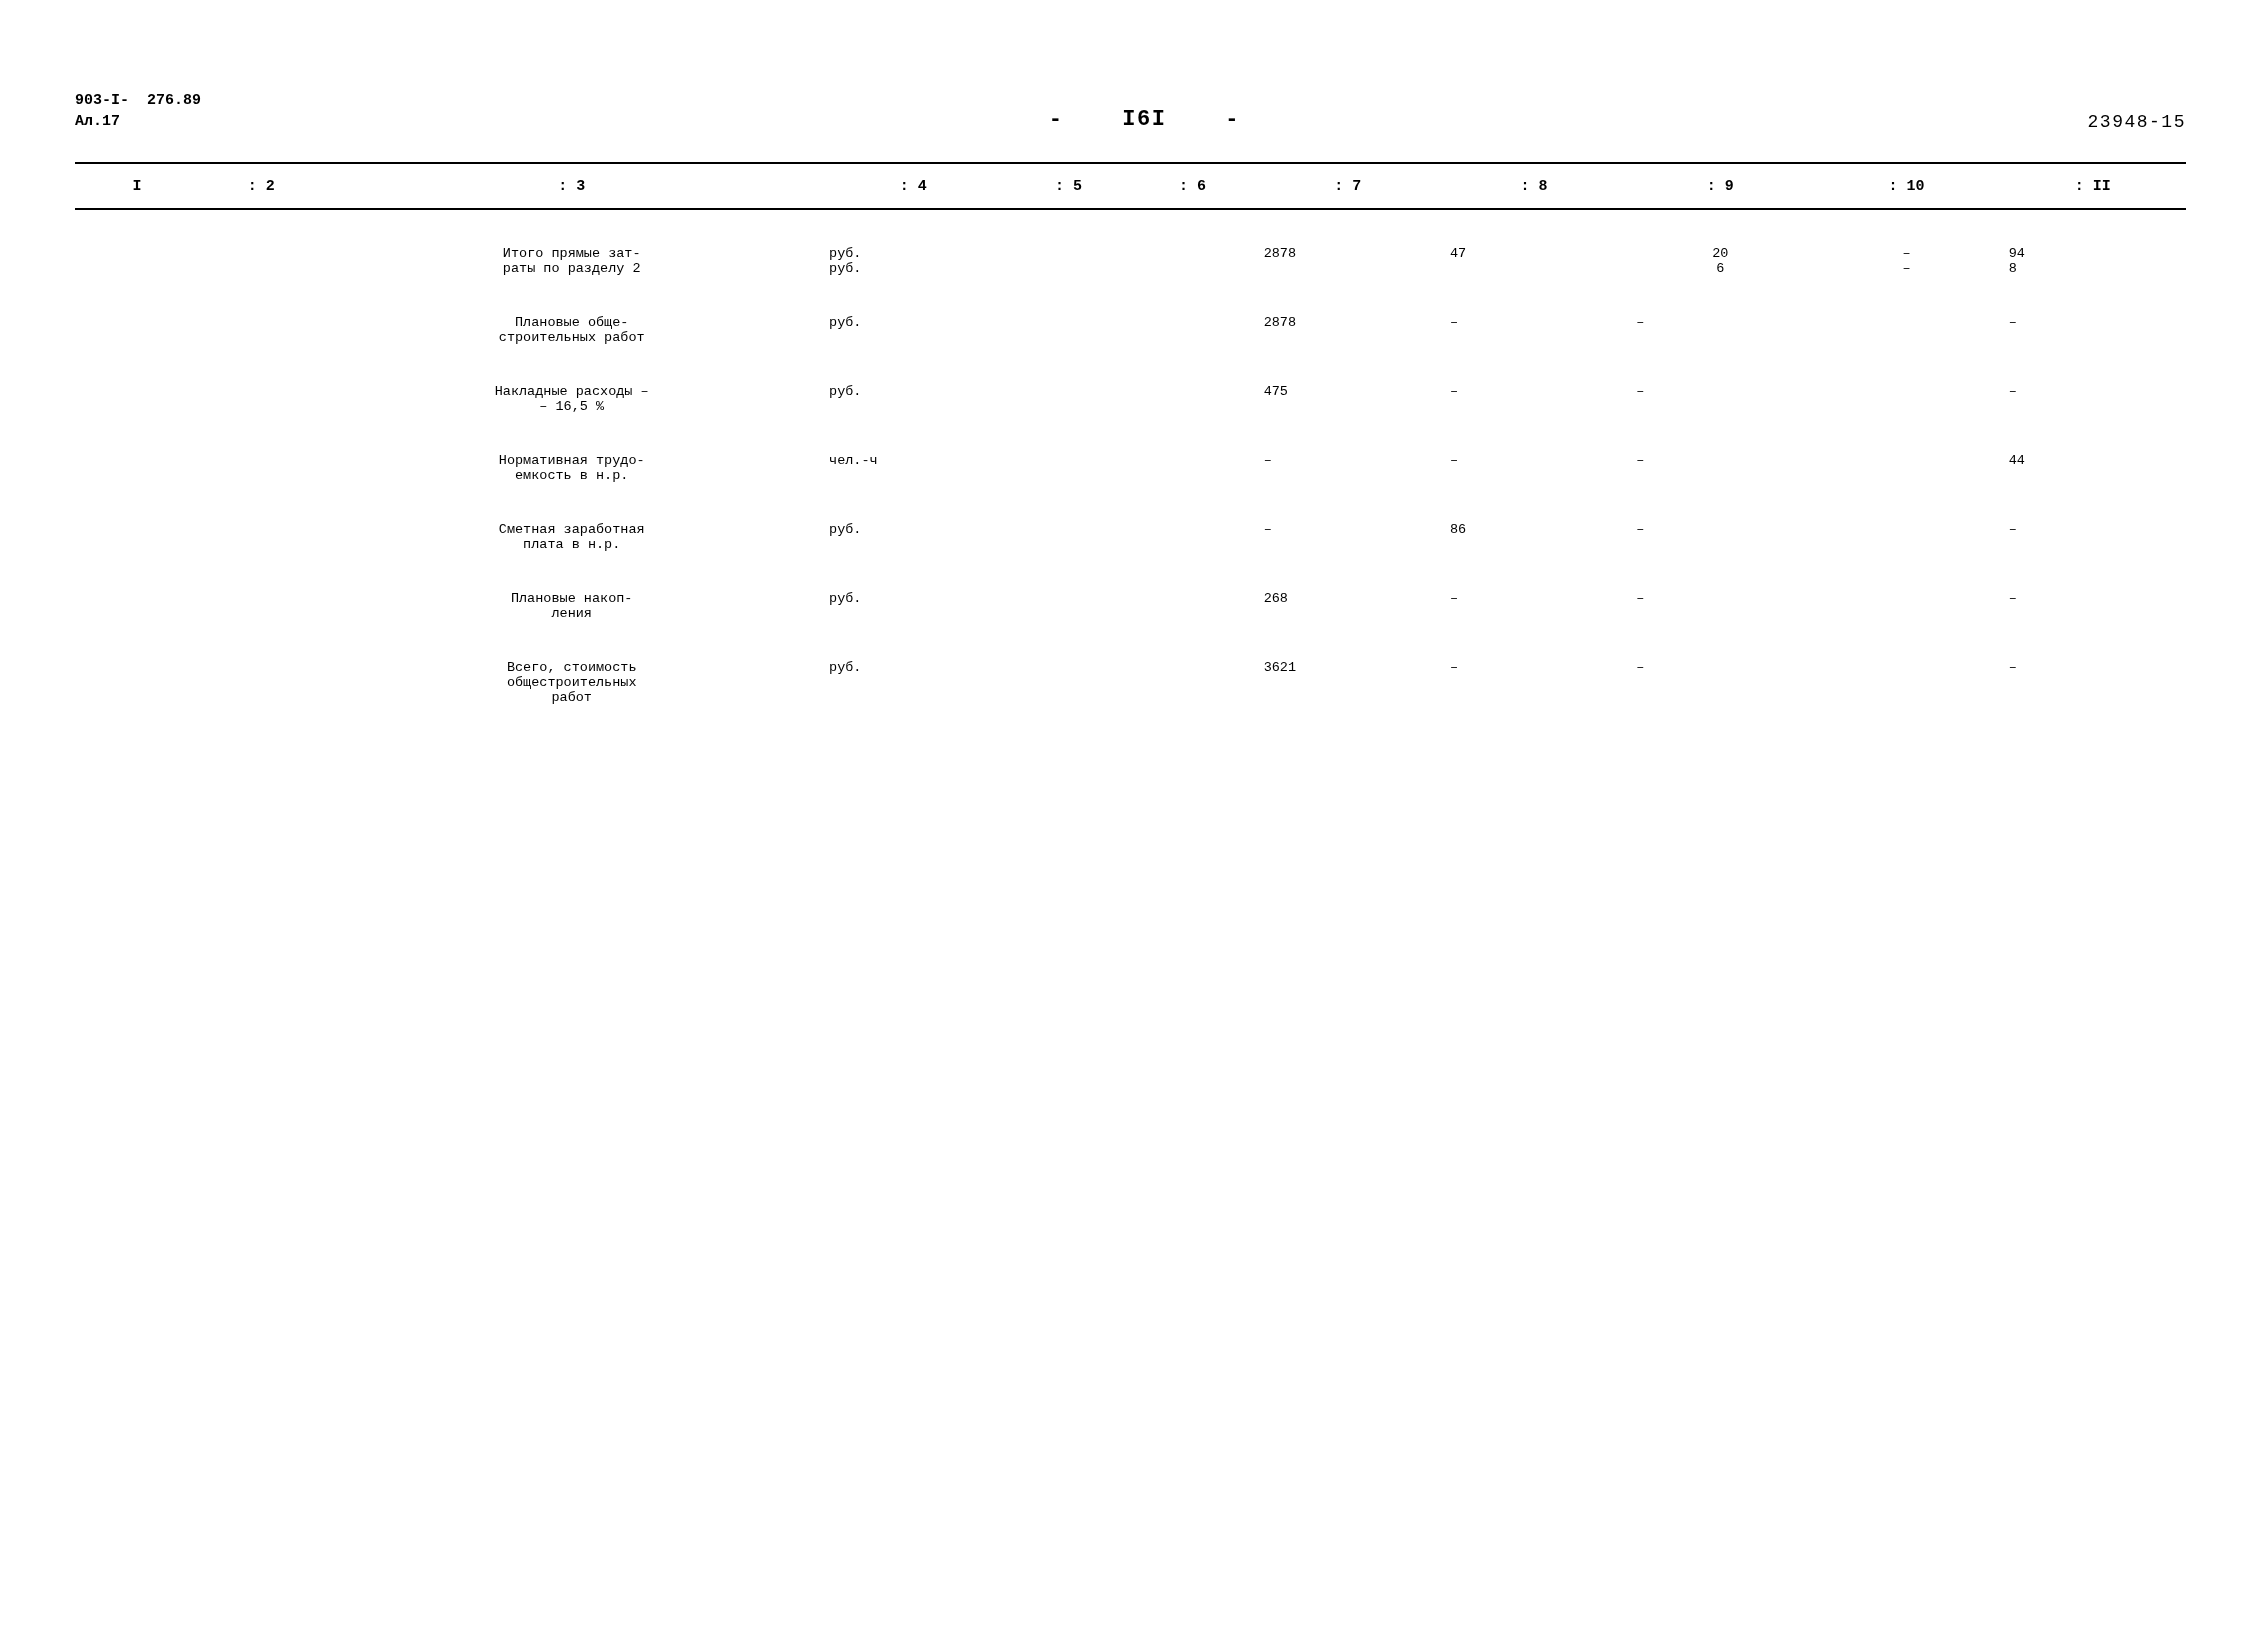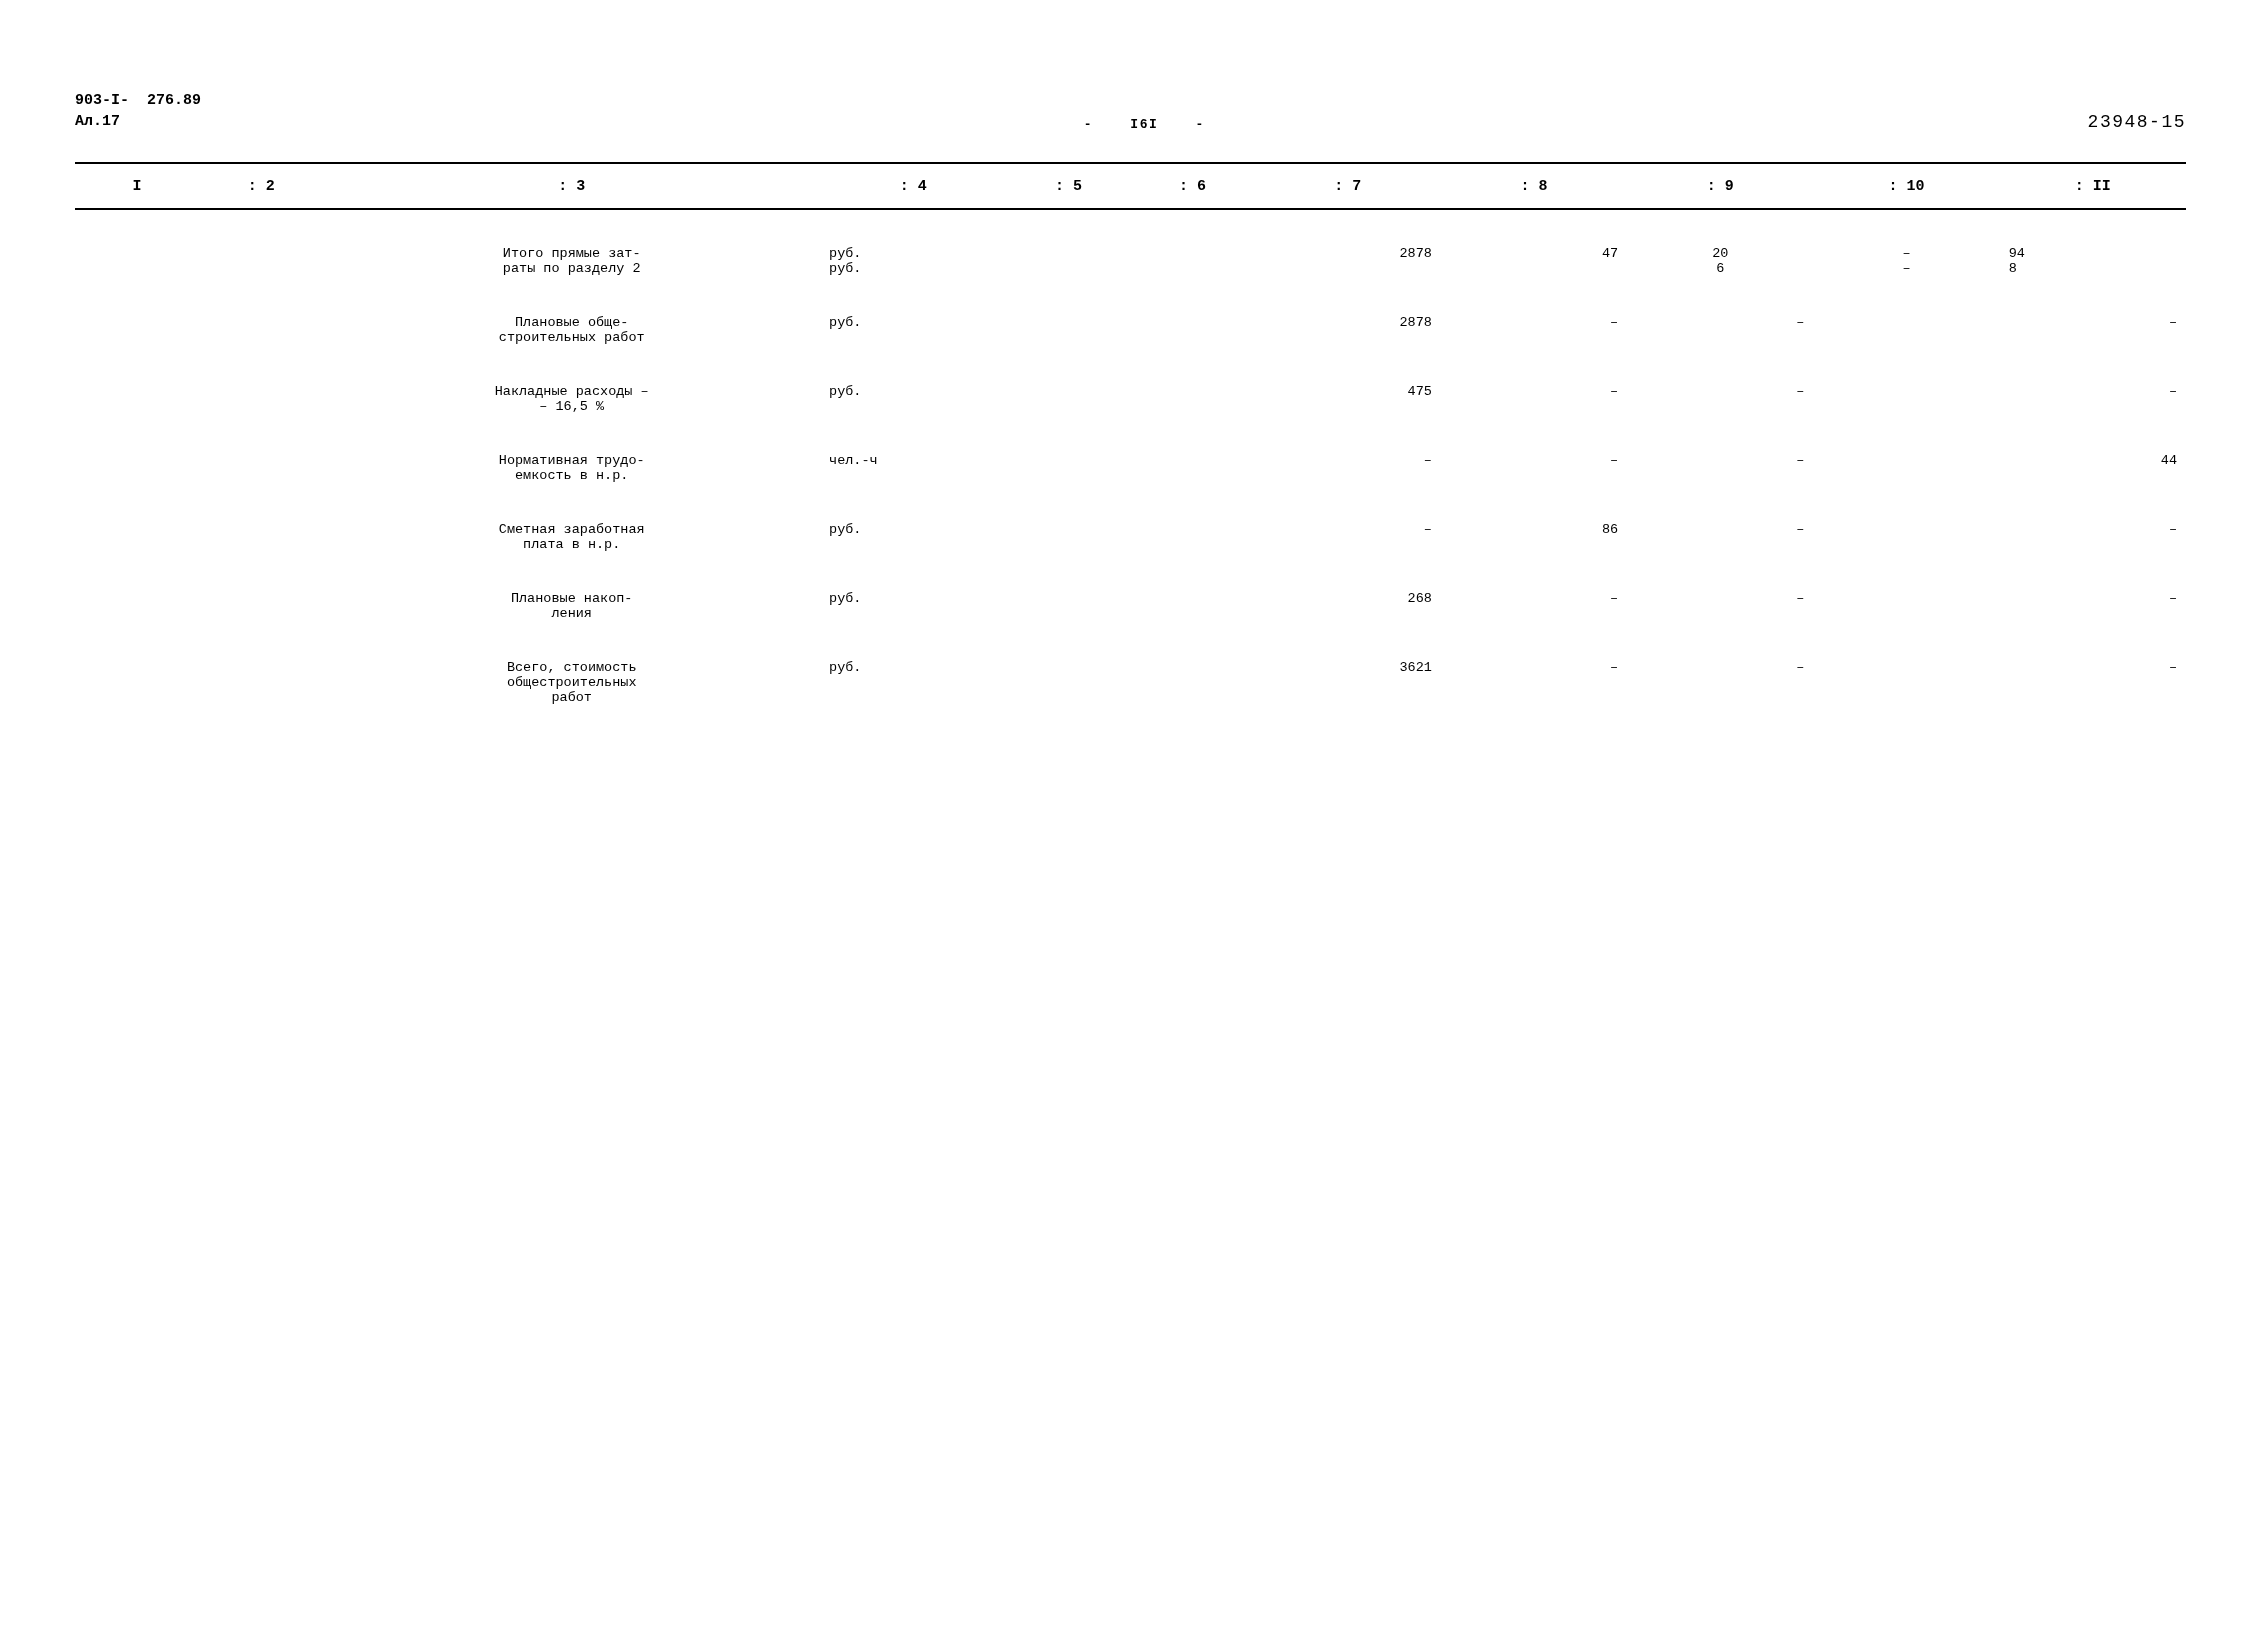--- a/index.html
+++ b/index.html
@@ -26,21 +26,21 @@
       padding-top: 30px;
     }
 
     .header-left {
       font-size: 15px;
       line-height: 1.4;
       font-weight: bold;
     }
 
     .header-center {
-      font-size: 13px;
+      font-size: 22px;
       font-weight: bold;
       letter-spacing: 1.5px;
       margin-top: 6px;
     }
 
     .header-right {
       font-size: 18px;
       font-weight: normal;
       letter-spacing: 1.5px;
       margin-top: 6px;
@@ -89,21 +89,21 @@
     .col-value {
       width: 90px;
       text-align: center;
     }
 
     .spacer-row td {
       height: 15px;
     }
 
     .value-cell {
-      text-align: right;
+      text-align: left;
     }
   </style>
 </head>
 <body>
 
 <div class="header-section">
   <div class="header-left">
     <div>
       <span>903-I-</span>&nbsp;&nbsp;<span>276.89</span>
     </div>

